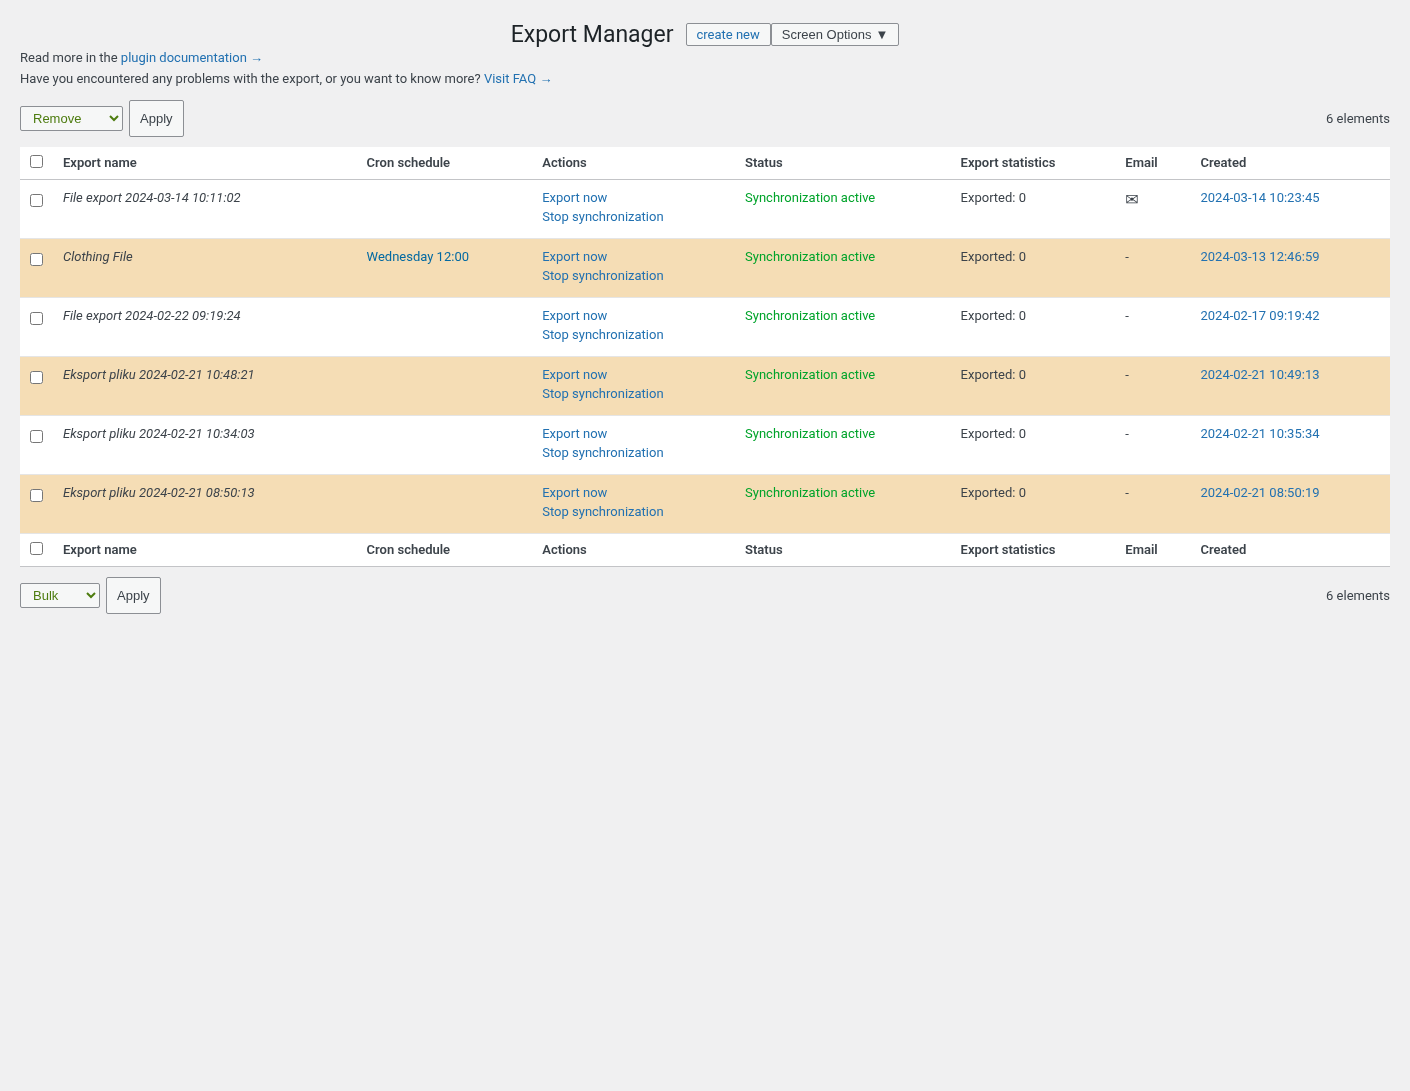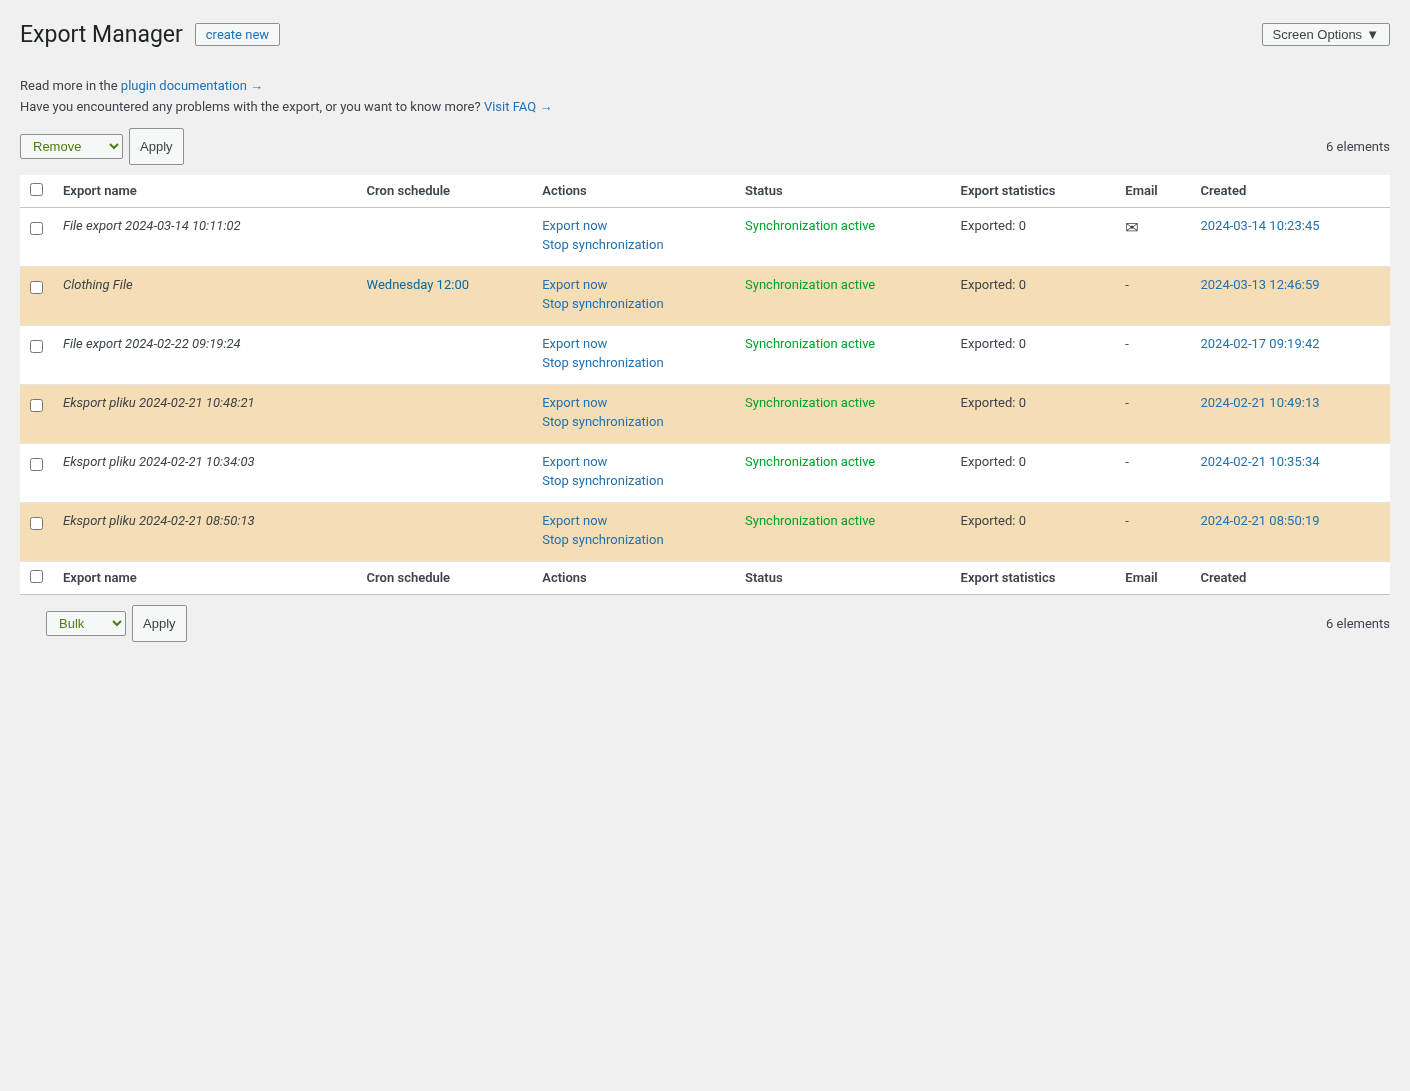--- a/index.html
+++ b/index.html
@@ -10,22 +10,22 @@
       background: #f0f0f1;
       padding: 20px 20px 20px 20px;
     }
     .page-wrap {
       background: #f0f0f1;
       max-width: 1410px;
     }
     .header-row {
       display: flex;
       align-items: center;
-      justify-content: space-between;
-      margin-bottom: 28px;
+      justify-content: center;
+      margin-bottom: 0;
     }
     .title-area {
       display: flex;
       align-items: center;
       gap: 12px;
     }
     h1 {
       font-size: 23px;
       font-weight: 400;
       color: #1d2327;
@@ -164,21 +164,20 @@
     .created-link {
       color: #2271b1;
       text-decoration: none;
       font-size: 13px;
     }
     .bottom-toolbar {
       display: flex;
       align-items: center;
       justify-content: space-between;
       margin-top: 10px;
-      margin-left: 26px;
     }
     input[type="checkbox"] {
       cursor: pointer;
     }
     .cron-schedule {
       font-size: 13px;
       color: #0369a1;
     }
   </style>
 </head>

